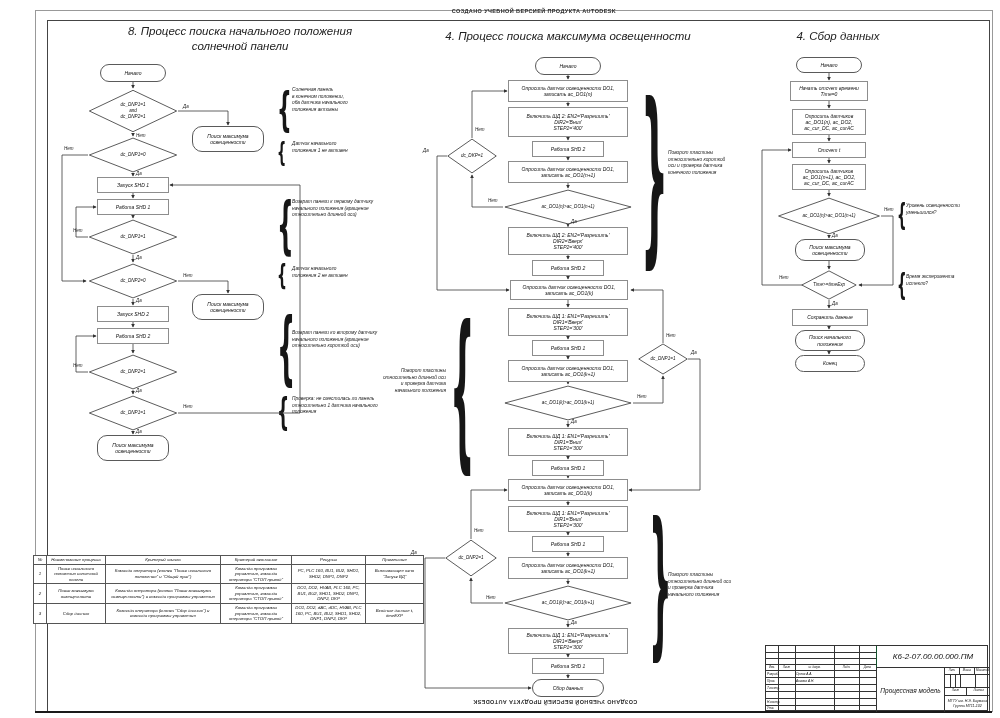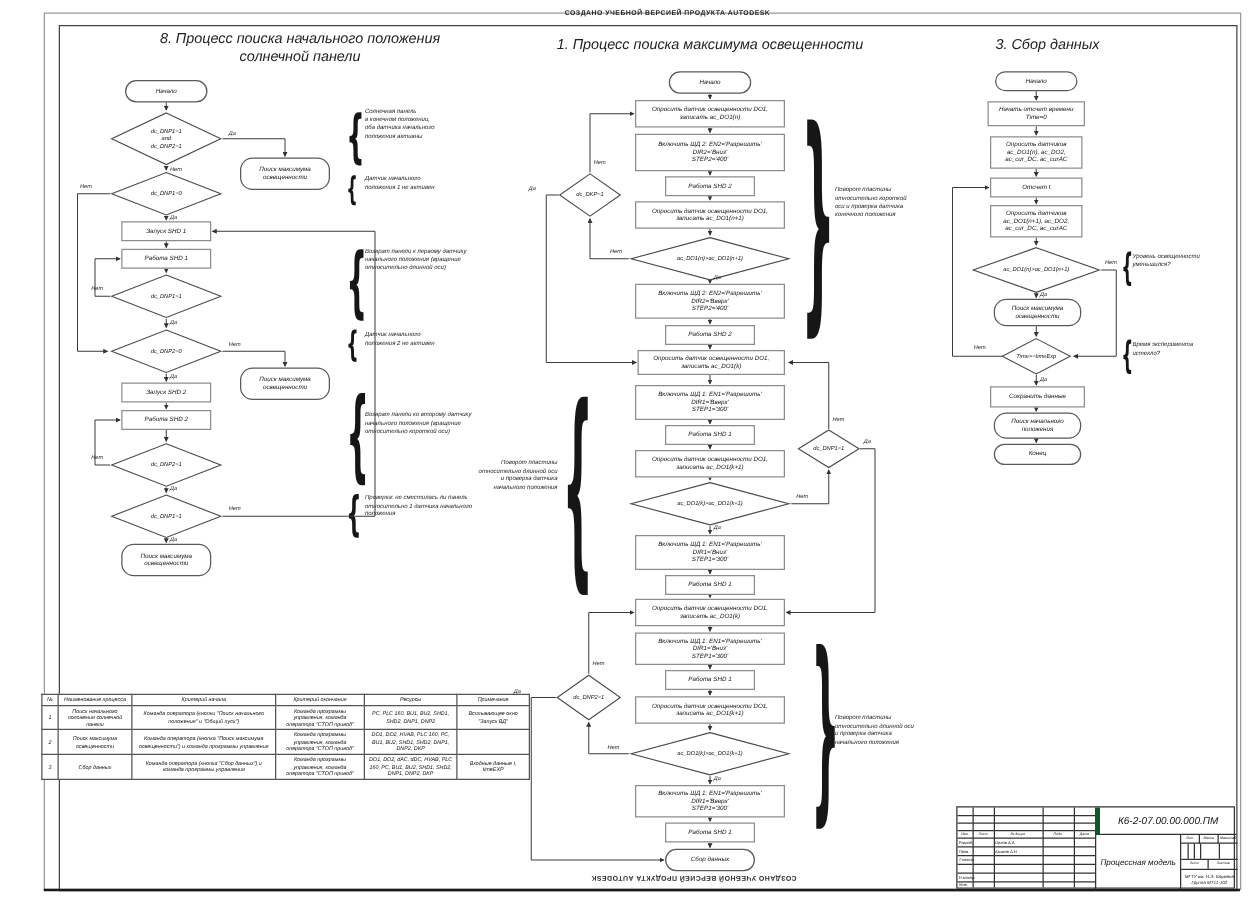--- a/index.html
+++ b/index.html
@@ -107,22 +107,22 @@
     <path d="M829 261 V269" marker-end="url(#ah)"></path>
     <path d="M803 285 H762 V150 H791" marker-end="url(#ah)"></path>
     <path d="M829 300 V308" marker-end="url(#ah)"></path>
     <path d="M829 326 V329" marker-end="url(#ah)"></path>
     <path d="M829 351 V354" marker-end="url(#ah)"></path>
   </g>
 </svg>
 
 <div class="ctitle" style="left:90px;top:24px;width:300px">8. Процесс поиска начального положения
 солнечной панели</div>
-<div class="ctitle" style="left:418px;top:29px;width:300px">1. Процесс поиска максимума освещенности</div>
-<div class="ctitle" style="left:768px;top:29px;width:140px">3. Сбор данных</div>
+<div class="ctitle" style="left:418px;top:29px;width:300px">4. Процесс поиска максимума освещенности</div>
+<div class="ctitle" style="left:768px;top:29px;width:140px">4. Сбор данных</div>
 
 <span class="brace" style="left:277px;top:86px;font-size:46px;line-height:46px;transform:scale(.45,1)">{</span>
 <span class="brace" style="left:277px;top:139px;font-size:26px;line-height:26px;transform:scale(.5,1)">{</span>
 <span class="brace" style="left:277px;top:194px;font-size:62px;line-height:62px;transform:scale(.38,1)">{</span>
 <span class="brace" style="left:277px;top:262px;font-size:28px;line-height:28px;transform:scale(.5,1)">{</span>
 <span class="brace" style="left:277px;top:308px;font-size:80px;line-height:80px;transform:scale(.32,1)">{</span>
 <span class="brace" style="left:277px;top:392px;font-size:38px;line-height:38px;transform:scale(.45,1)">{</span>
 <span class="brace" style="left:641px;top:80px;font-size:190px;line-height:190px;transform:scale(.2,1)">}</span>
 <span class="brace" style="left:450px;top:303px;font-size:172px;line-height:172px;transform:scale(.2,1)">{</span>
 <span class="brace" style="left:649px;top:502px;font-size:160px;line-height:160px;transform:scale(.2,1)">}</span>
@@ -370,21 +370,21 @@
   <div class="tbc" style="left:29px;top:19px;width:39px">№ докум.</div>
   <div class="tbc" style="left:68px;top:19px;width:25px">Подп.</div>
   <div class="tbc" style="left:93px;top:19px;width:17px">Дата</div>
   <div class="tbtxt" style="left:1px;top:25.5px;width:28px">Разраб.</div>
   <div class="tbtxt" style="left:30px;top:25.5px;width:38px">Орлов А.А.</div>
   <div class="tbtxt" style="left:1px;top:32.5px;width:28px">Пров.</div>
   <div class="tbtxt" style="left:30px;top:32.5px;width:38px">Акимов А.Н.</div>
   <div class="tbtxt" style="left:1px;top:39.5px;width:28px">Т.контр.</div>
   <div class="tbtxt" style="left:1px;top:53.5px;width:28px">Н.контр.</div>
   <div class="tbtxt" style="left:1px;top:60px;width:28px">Утв.</div>
-  <div style="left:110px;top:0;width:113px;height:22px;border-left:4px solid #14532d;border-bottom:1px solid #333;display:flex;align-items:center;justify-content:center;font:italic 8px 'Liberation Sans',sans-serif;color:#111">К6-2-07.00.00.000.ПМ</div>
+  <div style="left:110px;top:0;width:113px;height:22px;border-left:1px solid #14532d;border-bottom:1px solid #333;display:flex;align-items:center;justify-content:center;font:italic 8px 'Liberation Sans',sans-serif;color:#111">К6-2-07.00.00.000.ПМ</div>
   <div style="left:110px;top:22px;width:68px;height:44px;border-left:1px solid #333;display:flex;align-items:center;justify-content:center;font:italic 6.5px 'Liberation Sans',sans-serif;color:#111;text-align:center">Процессная модель</div>
   <div style="left:178px;top:22px;width:45px;height:44px;border-left:1px solid #333">
     <div class="tbc" style="left:0;top:0;width:15px;height:7px;border-right:1px solid #333;border-bottom:1px solid #333">Лит.</div>
     <div class="tbc" style="left:15px;top:0;width:15px;height:7px;border-right:1px solid #333;border-bottom:1px solid #333">Масса</div>
     <div class="tbc" style="left:30px;top:0;width:15px;height:7px;border-bottom:1px solid #333">Масштаб</div>
     <div style="left:5px;top:7px;width:1px;height:12px;background:#333"></div>
     <div style="left:10px;top:7px;width:1px;height:12px;background:#333"></div>
     <div style="left:15px;top:7px;width:1px;height:12px;background:#333"></div>
     <div style="left:30px;top:7px;width:1px;height:12px;background:#333"></div>
     <div style="left:0;top:19px;width:45px;height:1px;background:#333"></div>

